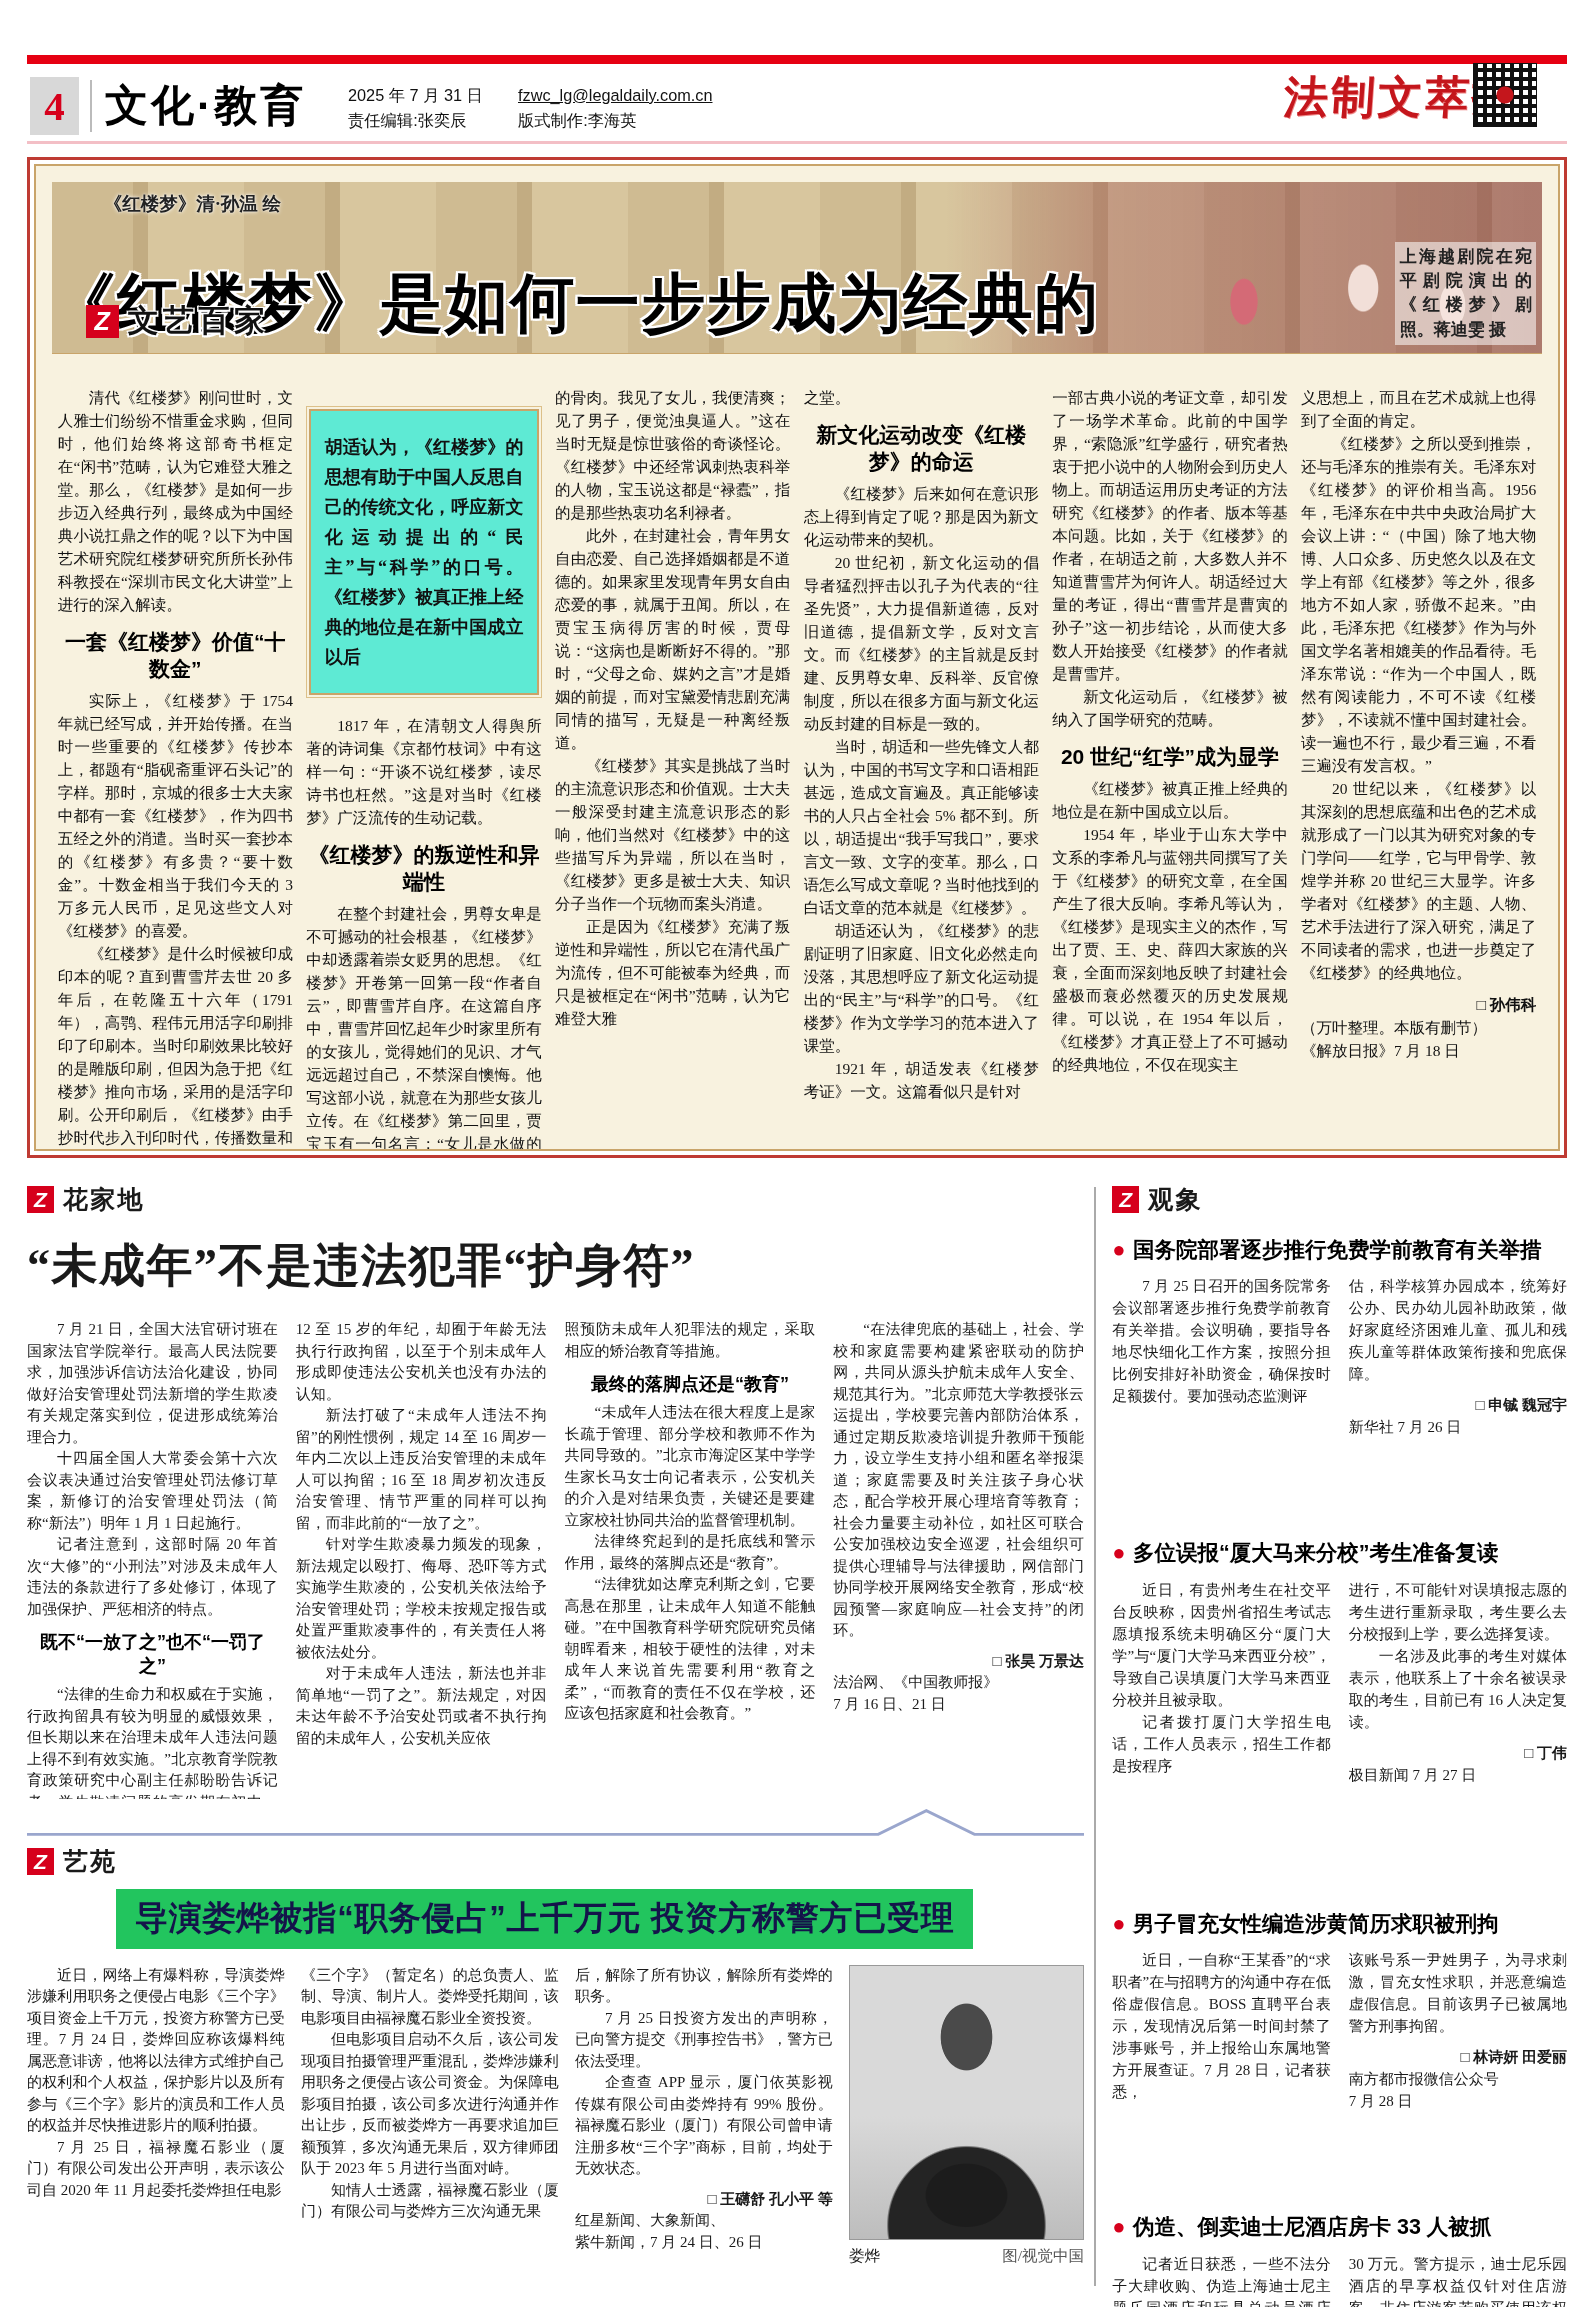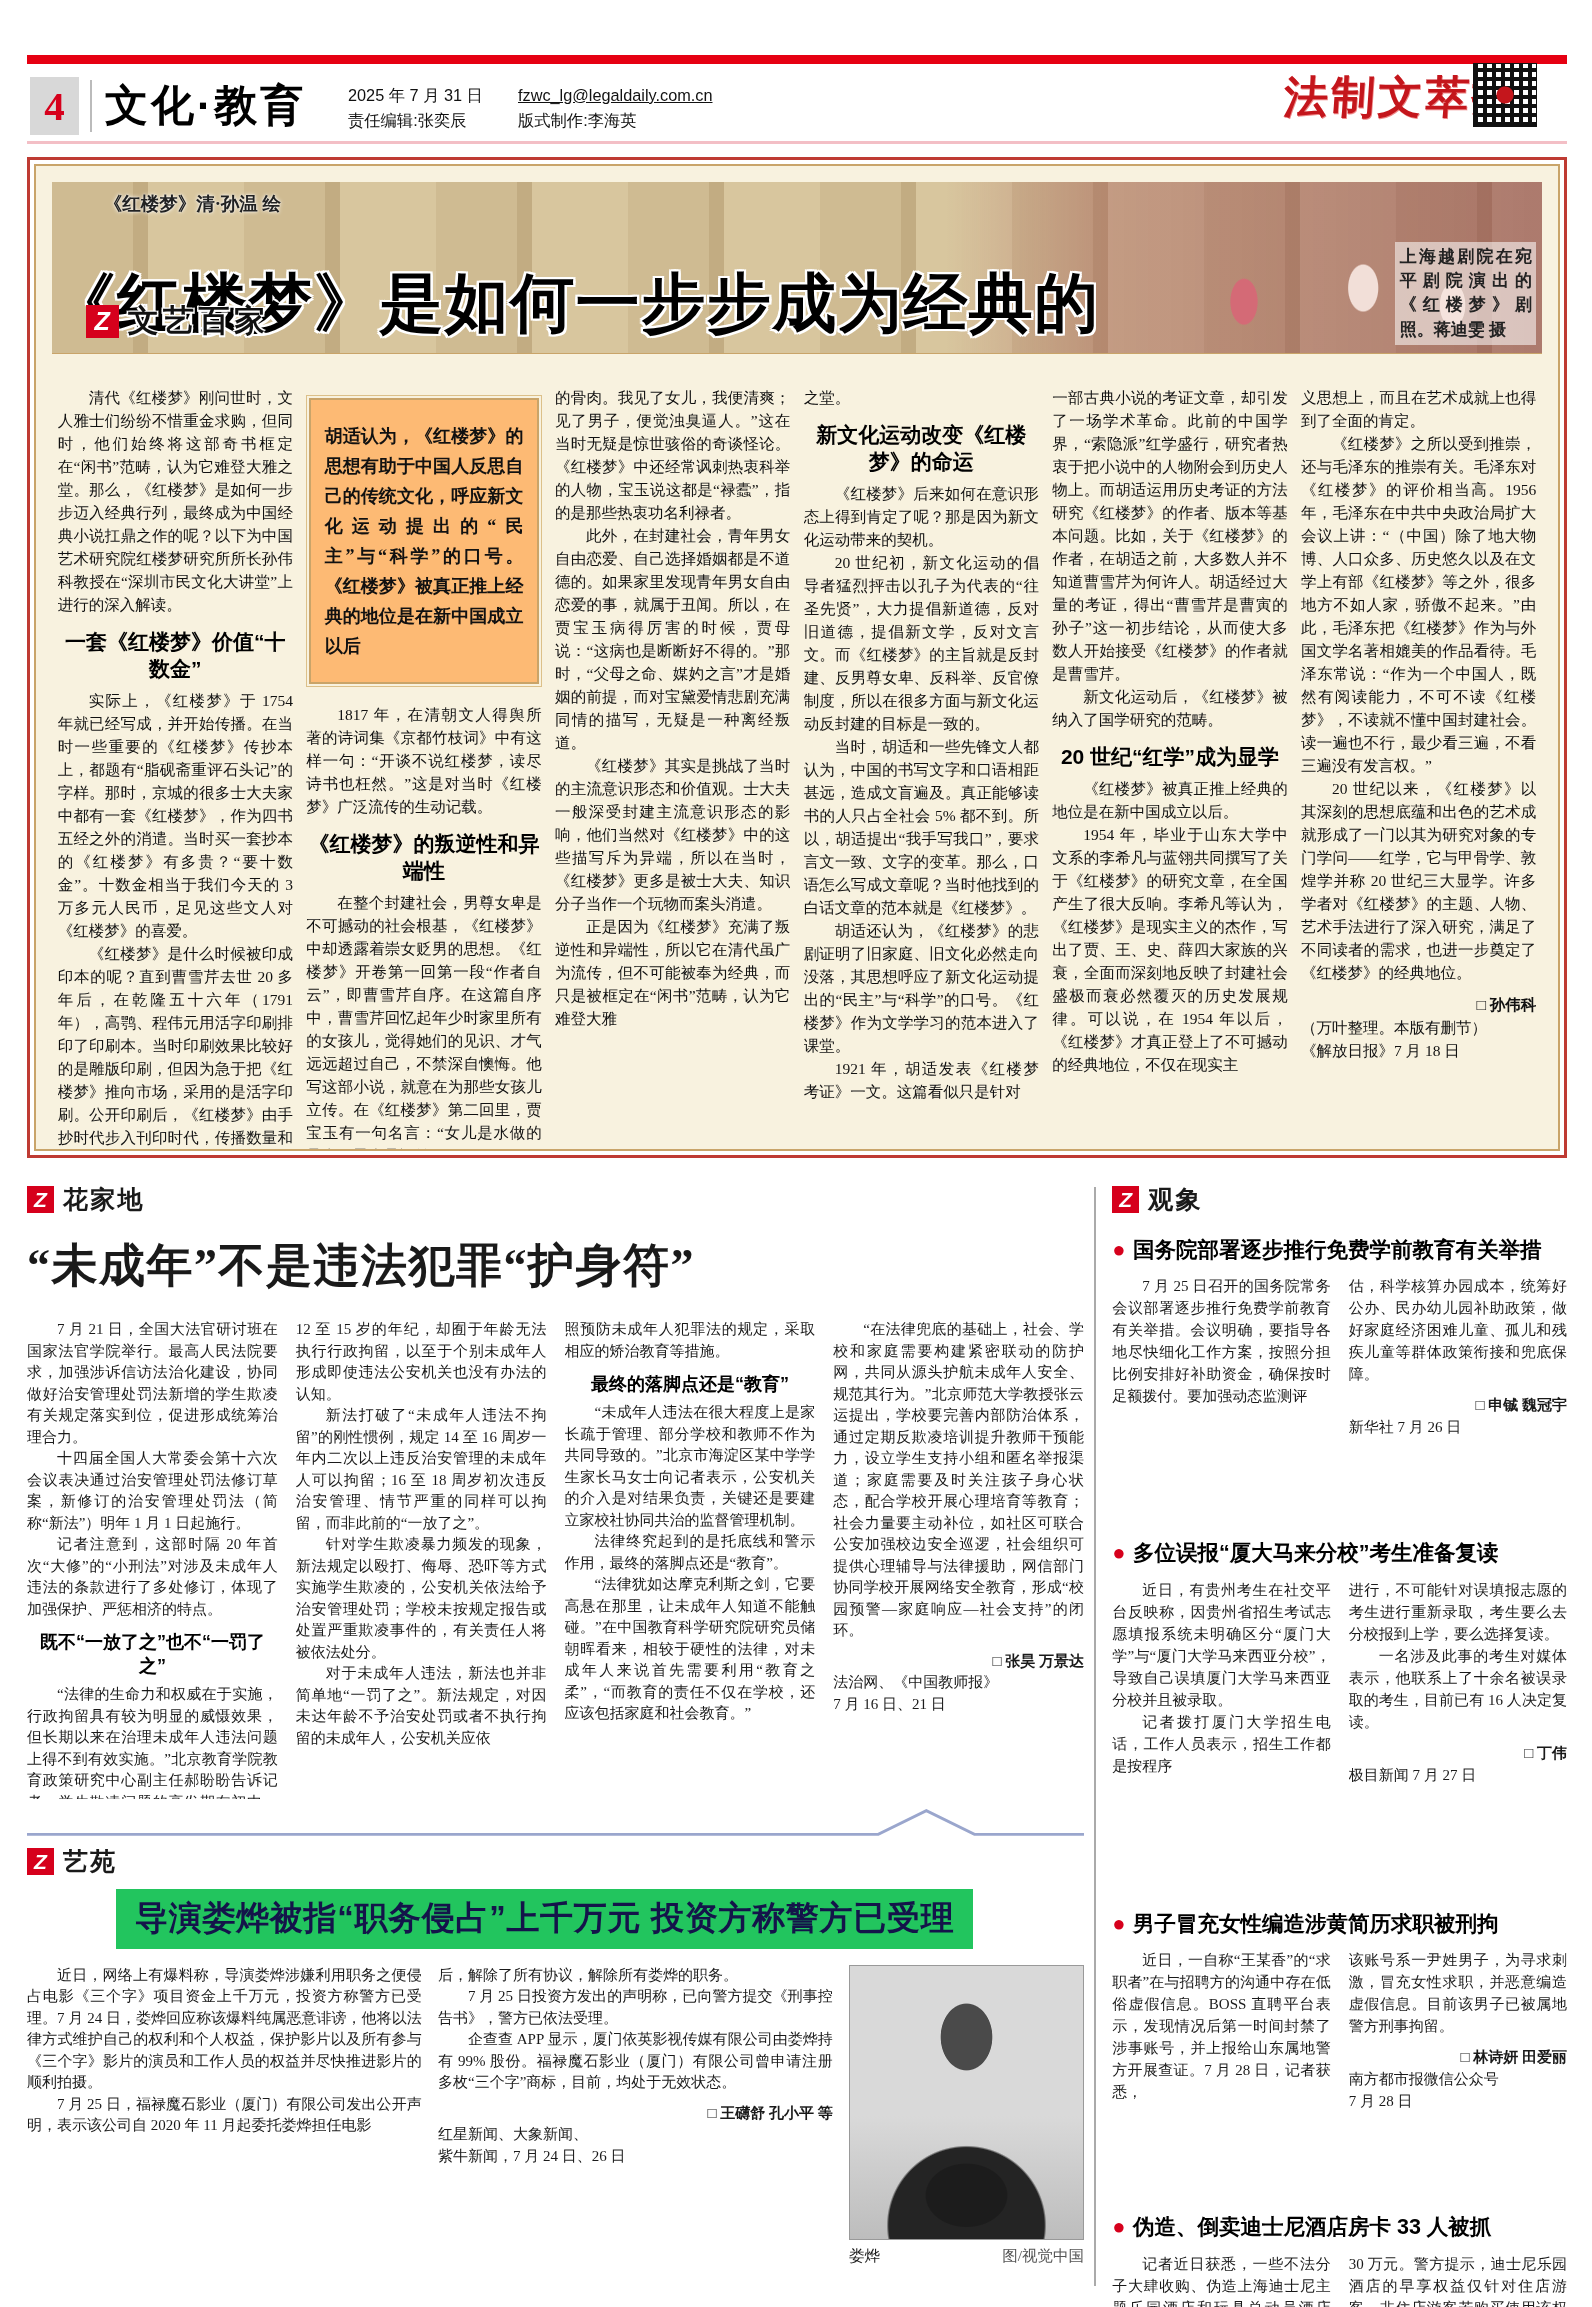--- a/index.html
+++ b/index.html
@@ -41,21 +41,21 @@
   .col-label-text { font-size:31px; font-weight:900; font-family:"Liberation Sans","DejaVu Sans",sans-serif; color:#111; letter-spacing:4.4px; text-shadow:1.5px 1.5px 0 #fff,-1.5px -1.5px 0 #fff,1.5px -1.5px 0 #fff,-1.5px 1.5px 0 #fff; }
   .feature-headline { position:absolute; left:0; right:0; bottom:6px; font-size:64px; font-weight:900; letter-spacing:1.5px; font-family:"Liberation Serif","DejaVu Serif",serif; color:#000;
       text-shadow:2.2px 2.2px 0 #fff,-2.2px -2.2px 0 #fff,2.2px -2.2px 0 #fff,-2.2px 2.2px 0 #fff,0 2.2px 0 #fff,0 -2.2px 0 #fff,2.2px 0 0 #fff,-2.2px 0 0 #fff; }
   .photo-caption { position:absolute; right:6px; bottom:7.4px; width:141px; font-size:17px; line-height:24.4px; font-weight:bold; color:#222; background:rgba(255,255,255,.55); padding:3px 4.4px; text-align:justify; }
   .feature-cols { display:flex; gap:13.3px; padding:16.3px 22px 0 22px; }
   .fcol { flex:1 1 0; height:767px; overflow:hidden; font-size:15.5px; line-height:23px; text-align:justify; color:#111; }
 
   .blk-p { text-indent:2em; }
   .blk-pn { text-indent:0; }
   .blk-h { font:900 21px/27px "Liberation Sans","DejaVu Sans",sans-serif; text-align:center; margin:12px 0 7.4px; text-indent:0; color:#000; }
-  .blk-q { border:2.2px solid #c9a469; outline:0.7px solid #dcc089; outline-offset:2.2px; background:#fdba74; padding:21px 13.3px; font-weight:bold; font-size:18px; line-height:30px; margin:12px 3px 19px; text-indent:0; }
+  .blk-q { border:2.2px solid #c9a469; outline:0.7px solid #dcc089; outline-offset:2.2px; background:#5eead4; padding:21px 13.3px; font-weight:bold; font-size:18px; line-height:30px; margin:23px 3px 19px; text-indent:0; }
   .blk-by { text-align:right; font-weight:bold; margin-top:9px; text-indent:0; }
   .blk-src { text-align:left; text-indent:0; }
 
   
   .bottom-wrap { left:27px; top:1183px; width:1540px; height:1103px; display:flex; }
   .bottom-left { width:1057px; flex:0 0 auto; position:relative; }
   .vdivider { width:1.5px; background:#aaa; margin:4.4px 9px 0 10.4px; flex:0 0 auto; }
   .bottom-right { flex:1 1 auto; position:relative; padding-left:7.4px; }
 
   .sec-label { display:flex; align-items:center; gap:9px; }
@@ -222,20 +222,25 @@
       </div>
       <div class="yy-band">
         <span class="yy-headline">导演娄烨被指“职务侵占”上千万元  投资方称警方已受理</span>
       </div>
       <div class="yy-body">
         <div class="yycol">
             <div class="blk blk-p">近日，网络上有爆料称，导演娄烨涉嫌利用职务之便侵占电影《三个字》项目资金上千万元，投资方称警方已受理。7 月 24 日，娄烨回应称该爆料纯属恶意诽谤，他将以法律方式维护自己的权利和个人权益，保护影片以及所有参与《三个字》影片的演员和工作人员的权益并尽快推进影片的顺利拍摄。</div>
             <div class="blk blk-p">7 月 25 日，福禄魔石影业（厦门）有限公司发出公开声明，表示该公司自 2020 年 11 月起委托娄烨担任电影</div>
           </div>
         <div class="yycol">
+            <div class="blk blk-pn">《三个字》（暂定名）的总负责人、监制、导演、制片人。娄烨受托期间，该电影项目由福禄魔石影业全资投资。</div>
+            <div class="blk blk-p">但电影项目启动不久后，该公司发现项目拍摄管理严重混乱，娄烨涉嫌利用职务之便侵占该公司资金。为保障电影项目拍摄，该公司多次进行沟通并作出让步，反而被娄烨方一再要求追加巨额预算，多次沟通无果后，双方律师团队于 2023 年 5 月进行当面对峙。</div>
+            <div class="blk blk-p">知情人士透露，福禄魔石影业（厦门）有限公司与娄烨方三次沟通无果</div>
+          </div>
+        <div class="yycol">
             <div class="blk blk-pn">后，解除了所有协议，解除所有娄烨的职务。</div>
             <div class="blk blk-p">7 月 25 日投资方发出的声明称，已向警方提交《刑事控告书》，警方已依法受理。</div>
             <div class="blk blk-p">企查查 APP 显示，厦门依英影视传媒有限公司由娄烨持有 99% 股份。福禄魔石影业（厦门）有限公司曾申请注册多枚“三个字”商标，目前，均处于无效状态。</div>
             <div class="blk blk-by">□ 王礴舒 孔小平 等</div>
             <div class="blk blk-src">红星新闻、大象新闻、</div>
             <div class="blk blk-src">紫牛新闻，7 月 24 日、26 日</div>
           </div>
         <div class="yy-photo-wrap">
           <div class="yy-photo"></div>
           <div class="yy-caption-row">

